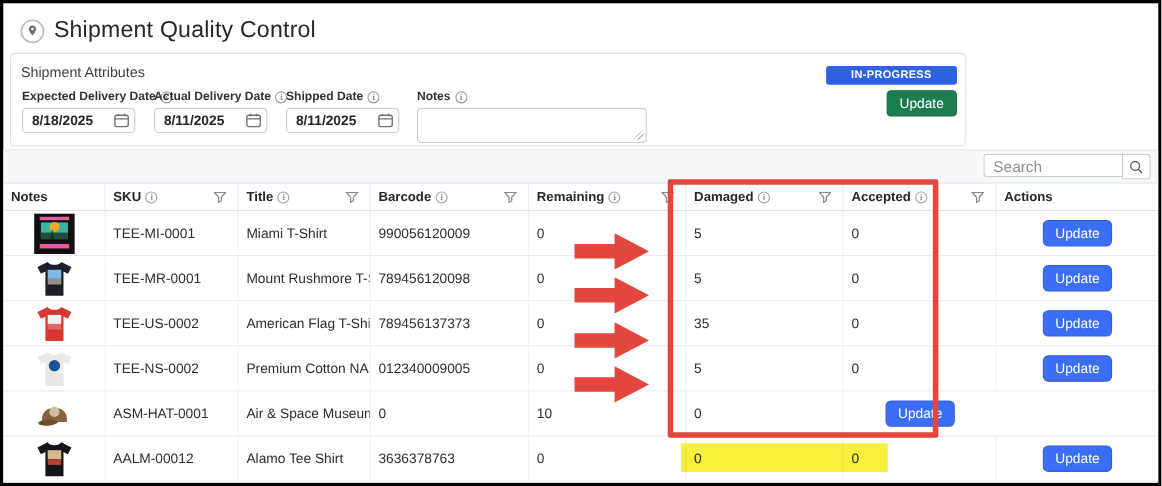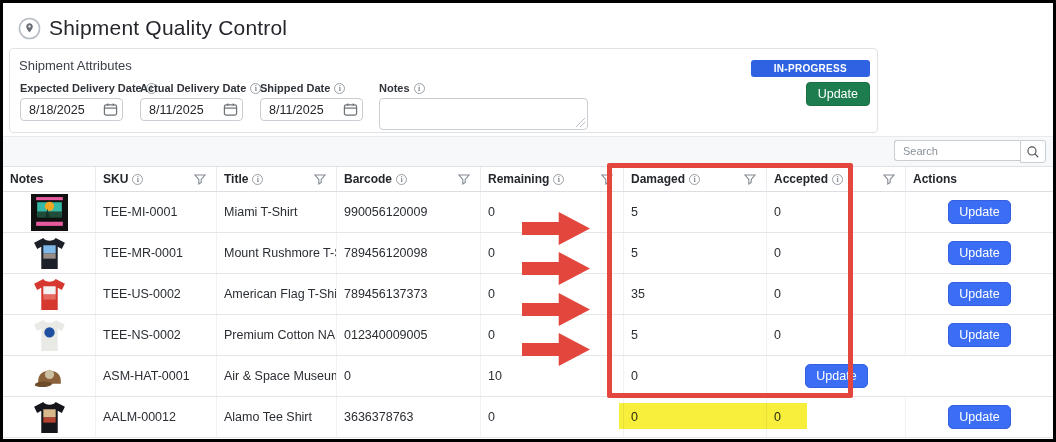--- a/index.html
+++ b/index.html
@@ -14,38 +14,38 @@
 
   
   .attrs-box { position:absolute; left:6px; top:45px; width:869px; height:85px;
                border:1px solid #dfe3e7; border-radius:4px; background:#fff; }
   .attrs-title { position:absolute; left:9px; top:9px; font-size:13px; color:#3c4149; }
   .field { position:absolute; top:33px; }
   .field-label { display:flex; align-items:center; gap:4px; font-size:11px; font-weight:700; color:#2f3338; white-space:nowrap; }
   .text-input { position:relative; margin-top:4px; width:103px; height:23px; border:1px solid #c9ced4; border-radius:4px;
                 background:#fff; display:flex; align-items:center; }
   .text-input input { border:0; outline:0; width:78px; padding-left:8px; font-size:12.5px; color:#24262b;
-                      font-family:"Liberation Sans", sans-serif; background:transparent; }
+                      font-family:"Liberation Sans", sans-serif; background:transparent;font-weight:bold; }
   .cal-btn { position:absolute; right:4px; top:3px; width:16px; height:16px; background:none; border:0; cursor:pointer; }
   .notes-area { margin-top:4px; position:relative; width:209px; height:32px; border:1px solid #c9ced4; border-radius:4px; background:#fff; }
   .notes-area textarea { width:100%; height:100%; border:0; outline:0; resize:none; font-family:"Liberation Sans", sans-serif; font-size:12px; padding:3px 6px; background:transparent; }
   .resize-grip { position:absolute; right:2px; bottom:2px; width:9px; height:9px; pointer-events:none;
     background:linear-gradient(135deg, transparent 45%, #b9bec4 45% 52%, transparent 52% 68%, #b9bec4 68% 75%, transparent 75%); }
 
   .status-badge { position:absolute; right:7px; top:11px; background:#2f62e3; color:#fff; font-size:10px; font-weight:700;
                   letter-spacing:.3px; padding:3px 23px; border-radius:3px; }
   .green-btn { position:absolute; right:7px; top:33px; background:#1e7d4e; color:#fff; border:1px solid #1a6f45; border-radius:4px;
                font-size:12.5px; padding:4px 11px; cursor:pointer; font-family:"Liberation Sans", sans-serif; }
 
   
   .toolbar { position:absolute; left:0; top:133px; width:1050px; height:31px; background:#f7f8f9;
              border-top:1px solid #e8eaed; border-bottom:1px solid #dee2e6; display:flex; align-items:center; justify-content:flex-end; }
   .search-group { display:flex; margin-right:7px; height:23px; }
   .search-group input { width:126px; height:21px; border:1px solid #c9ced4; border-right:0; border-radius:3px 0 0 3px;
-                        padding:0 8px; font-size:11px; color:#24262b; outline:0; background:#fff; font-family:"Liberation Sans", sans-serif; }
+                        padding:0 8px; font-size:14px; color:#24262b; outline:0; background:#fff; font-family:"Liberation Sans", sans-serif; }
   .search-group input::placeholder { color:#8a9097; }
   .search-btn { width:26px; height:23px; border:1px solid #c9ced4; border-radius:0 3px 3px 0; background:#fff;
                 display:flex; align-items:center; justify-content:center; cursor:pointer; }
 
   
   .qc-table { position:absolute; left:0; top:164px; width:1050px; }
   .t-row { display:grid; grid-template-columns:93px 121px 120px 144px 143px 143px 139px 1fr; }
   .t-head { height:25px; background:#fff; border-bottom:1px solid #dbdfe3; }
   .t-head .cell { display:flex; align-items:center; gap:4px; font-size:12px; font-weight:700; color:#24282d;
                   padding:0 10px 0 7px; border-right:1px solid #e9ebee; }

